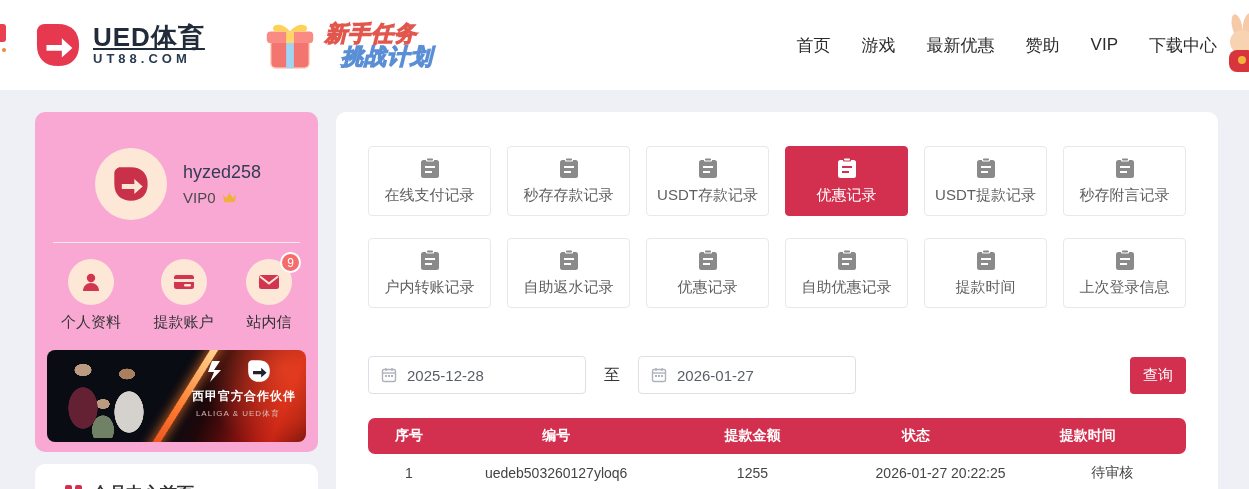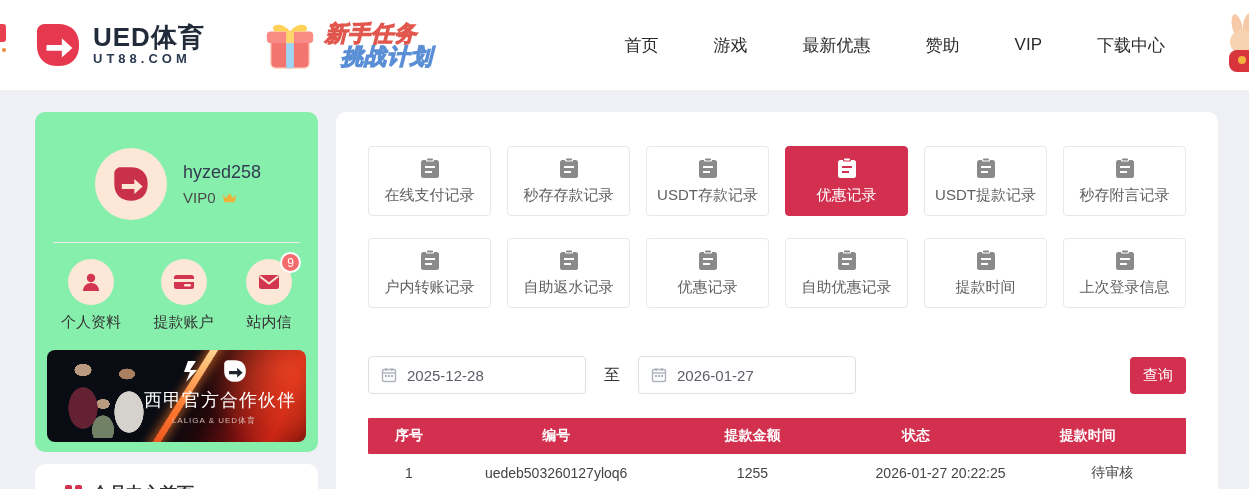--- a/index.html
+++ b/index.html
@@ -4,51 +4,51 @@
 <style>
   * { margin:0; padding:0; box-sizing:border-box; }
   html,body { width:1249px; height:489px; overflow:hidden; background:#eef0f5;
               font-family:"Liberation Sans","DejaVu Sans",sans-serif; position:relative; }
 
   
   .topbar { position:absolute; top:0; left:0; width:1249px; height:90px; background:#fff;
             display:flex; align-items:center; padding:0 0 0 35px; }
   .logo { display:flex; align-items:center; gap:12px; }
   .logo-mark { width:46px; height:46px; flex:0 0 auto; }
-  .logo-text .t1 { font-size:26px; font-weight:bold; color:#222b3a; letter-spacing:1px; line-height:1.05; }
+  .logo-text .t1 { font-size:26px; font-weight:bold; color:#222b3a; letter-spacing:1px; line-height:1.05;text-decoration:underline; }
   .logo-text .t2 { font-size:13px; font-weight:bold; color:#2a3a50; letter-spacing:4px; }
 
   .promo1 { display:flex; align-items:center; margin-left:32px; position:relative; height:70px; }
   .wheel { width:58px; height:58px; border-radius:50%;
            background:radial-gradient(circle at 50% 45%, #ffd76b 0 22%, #f5573d 23% 58%, #4f8df2 59% 72%, #3a76e0 73% 100%);
            border:3px solid #5a93f5; position:relative; z-index:2; }
   .wheel::after { content:""; position:absolute; inset:10px; border-radius:50%;
                   background:conic-gradient(#ff9d3b 0 45deg,#ffd76b 45deg 90deg,#f5573d 90deg 135deg,#ffd76b 135deg 180deg,#ff9d3b 180deg 225deg,#ffd76b 225deg 270deg,#f5573d 270deg 315deg,#ffd76b 315deg 360deg); }
   .promo1 .pill { margin-left:-14px; background:linear-gradient(180deg,#58a6ff,#1f6ef0);
                   border:2px dashed #ffb07a; border-radius:22px; padding:6px 18px 6px 24px;
                   color:#fff; font-weight:bold; font-style:italic; font-size:20px; white-space:nowrap;
                   text-shadow:0 2px 2px rgba(0,0,60,.35); }
   .promo1 .pill .num { color:#ffd84d; font-size:24px; padding:0 1px; }
 
   .promo2 { display:flex; align-items:center; margin-left:56px; gap:6px; }
   .gift { width:58px; height:58px; }
   .promo2 .lines { font-weight:bold; font-style:italic; line-height:1.05; }
   .promo2 .l1 { font-size:22px; color:#fff; -webkit-text-stroke:1.2px #e2574d; letter-spacing:1px; }
   .promo2 .l2 { font-size:22px; color:#fff; -webkit-text-stroke:1.2px #5a8fd6; margin-left:16px; letter-spacing:1px; }
 
-  .nav { margin-left:auto; display:flex; align-items:center; gap:55px; padding-right:84px; }
+  .nav { margin-left:auto; display:flex; align-items:center; gap:31px; padding-right:32px; }
   .nav-item { font-size:17px; color:#2b2b2b; cursor:pointer; white-space:nowrap; }
 
   .mascot { position:absolute; right:-12px; top:12px; width:44px; height:66px; }
   .edge-widget { position:absolute; left:-4px; top:24px; width:10px; height:18px; background:#e8404f; border-radius:3px; }
   .edge-dot { position:absolute; left:2px; top:48px; width:4px; height:4px; background:#f08a3c; border-radius:50%; }
 
   
   .side-card { position:absolute; left:35px; top:112px; width:283px; height:340px;
-               background:#86efac; border-radius:10px; }
+               background:#f9a8d4; border-radius:10px; }
   .user-row { display:flex; align-items:center; gap:16px; padding:36px 0 0 60px; }
   .avatar { width:72px; height:72px; border-radius:50%; background:#fcе8d8; background:#fde8d8;
             display:flex; align-items:center; justify-content:center; }
   .user-meta .uname { font-size:18px; color:#323c52; margin-bottom:6px; }
   .user-meta .vip { font-size:15px; color:#4a4a4a; display:flex; align-items:center; gap:5px; }
   .side-divider { height:1px; background:#ececec; margin:22px 18px 0 18px; }
 
   .quick-row { display:flex; justify-content:space-between; padding:16px 26px 0 26px; }
   .quick { display:flex; flex-direction:column; align-items:center; gap:8px; cursor:pointer; position:relative; }
   .q-circle { width:46px; height:46px; border-radius:50%; background:#fde8d8;
@@ -68,21 +68,21 @@
   .players { position:absolute; left:8px; top:6px; width:120px; height:82px;
       background:
         radial-gradient(ellipse 14px 10px at 28px 14px, #caa98a 60%, transparent 62%),
         radial-gradient(ellipse 24px 34px at 28px 52px, #6d2437 60%, transparent 62%),
         radial-gradient(ellipse 13px 9px at 72px 18px, #b98a66 60%, transparent 62%),
         radial-gradient(ellipse 24px 34px at 74px 56px, #e8e4de 60%, transparent 62%),
         radial-gradient(ellipse 11px 8px at 48px 48px, #caa98a 60%, transparent 62%),
         radial-gradient(ellipse 18px 24px at 48px 74px, #7a8d6d 60%, transparent 62%); opacity:.92; }
   .banner-right { position:absolute; right:10px; top:8px; text-align:center; color:#fff; }
   .banner-logos { display:flex; justify-content:center; gap:16px; margin-bottom:4px; }
-  .banner-title { font-size:18px; font-weight:normal; letter-spacing:1px;margin-left:12px; }
+  .banner-title { font-size:12px; font-weight:bold; letter-spacing:1px;margin-left:12px; }
   .banner-sub { font-size:8px; color:#d8b9b4; margin-top:3px; letter-spacing:1px; }
 
   .side-card2 { position:absolute; left:35px; top:464px; width:283px; height:80px;
                 background:#fff; border-radius:10px; padding:18px 0 0 30px; }
   .member-head { display:flex; align-items:center; gap:10px; }
   .grid-ic { width:17px; height:17px; display:flex; gap:3px; }
   .grid-ic i { flex:1; background:#d2304e; border-radius:2px; }
   .member-title { font-size:17px; font-weight:bold; color:#333; }
 
   
@@ -101,21 +101,21 @@
 
   .filter-row { display:flex; align-items:center; margin-top:48px; }
   .date-input { width:218px; height:38px; border:1px solid #dcdfe6; border-radius:4px; background:#fff;
                 display:flex; align-items:center; gap:10px; padding:0 12px; cursor:text; }
   .date-input .dval { font-size:15px; color:#5a5e66; }
   .sep { margin:0 18px; font-size:16px; color:#333; }
   .search-btn { margin-left:auto; width:56px; height:37px; background:#d2304e; color:#fff; border:none;
                 border-radius:4px; font-size:15px; cursor:pointer; font-family:inherit; }
 
   .table { margin-top:24px; width:100%; }
-  .thead { display:flex; background:#d2304e; height:36px; align-items:center; border-radius:1px; }
+  .thead { display:flex; background:#d2304e; height:36px; align-items:center; border-radius:7px; }
   .th { color:#fff; font-size:14px; font-weight:bold; text-align:center; }
   .trow { display:flex; height:37px; align-items:center; background:#fff; }
   .td { font-size:14px; color:#444; text-align:center; }
   .c0 { width:10%; } .c1 { width:26%; } .c2 { width:22%; } .c3 { width:24%; } .c4 { width:18%; }
 </style>
 </head>
 <body>
 
 <div class="topbar">
   <div class="logo">

